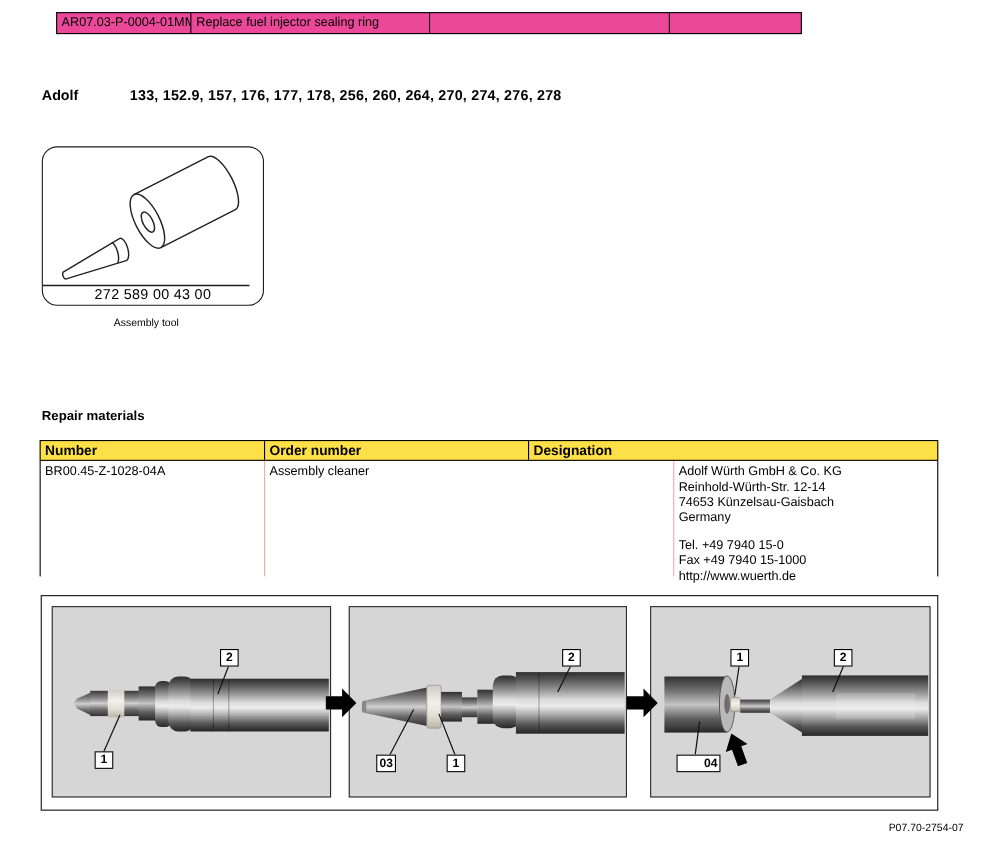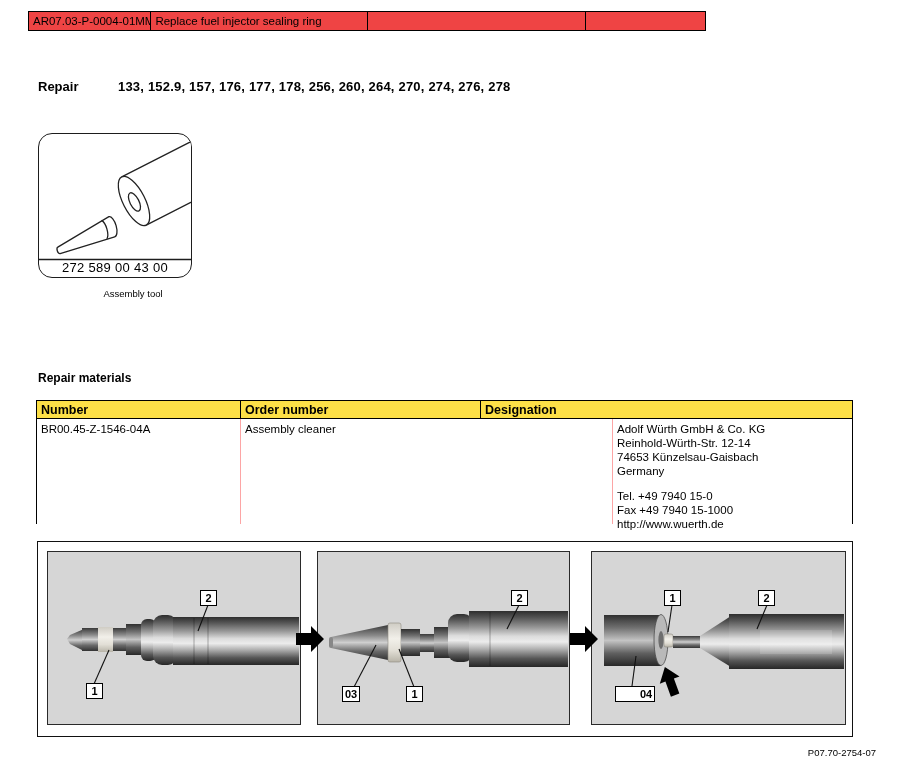--- a/index.html
+++ b/index.html
@@ -4,36 +4,36 @@
 <style>
   html,body{margin:0;padding:0;}
   body{
     width:907px;height:768px;position:relative;overflow:hidden;
     background:#ffffff;color:#000;
     font-family:"Liberation Sans", sans-serif;
   }
   .abs{position:absolute;}
   
   .hdr-table{
-    left:28px;top:11px;width:678px;height:20px;
+    left:51px;top:11px;width:678px;height:20px;
     border:1px solid #000;box-sizing:border-box;display:flex;
-    background:#ef4444;
+    background:#ec4899;
   }
   .hdr-cell{
     box-sizing:border-box;height:100%;display:flex;align-items:center;
     padding:0 4px;font-size:11.5px;white-space:nowrap;overflow:hidden;
   }
   .hdr-cell + .hdr-cell{border-left:1px solid #000;}
   .hc1{width:146px;}.hc2{width:261px;}.hc3{width:264px;}.hc4{width:144px;}
   
   .engine-label{left:38px;top:79px;font-size:13px;font-weight:bold;}
   .engine-models{left:118px;top:79px;font-size:13px;font-weight:bold;letter-spacing:0.2px;}
   
   .tool-box{
-    left:38px;top:133px;width:154px;height:145px;box-sizing:border-box;
+    left:38px;top:133px;width:202px;height:145px;box-sizing:border-box;
     border:1.4px solid #1d1d1d;border-radius:14px;background:#fff;overflow:hidden;
   }
   .tool-number{
     position:absolute;left:0;bottom:1px;width:100%;height:17px;line-height:17px;
     text-align:center;font-size:13px;letter-spacing:0.3px;
   }
   .tool-caption{
     left:38px;top:288px;width:190px;text-align:center;font-size:9.5px;
   }
   
@@ -118,21 +118,21 @@
   </defs>
 </svg>
 
 <div class="abs hdr-table">
   <div class="hdr-cell hc1">AR07.03-P-0004-01MM</div>
   <div class="hdr-cell hc2">Replace fuel injector sealing ring</div>
   <div class="hdr-cell hc3"></div>
   <div class="hdr-cell hc4"></div>
 </div>
 
-<div class="abs engine-label">Repair</div>
+<div class="abs engine-label">Adolf</div>
 <div class="abs engine-models">133, 152.9, 157, 176, 177, 178, 256, 260, 264, 270, 274, 276, 278</div>
 
 <div class="abs tool-box">
   <svg width="188" height="127" viewBox="0 0 188 127">
 
     <g stroke="#222" stroke-width="1.3" fill="#fff">
       <g transform="translate(95,67) rotate(-27)">
         <path d="M 0,-27 L 76,-27 A 10,27 0 0 1 76,27 L 0,27"></path>
         <ellipse cx="0" cy="0" rx="11" ry="27"></ellipse>
         <ellipse cx="0" cy="1" rx="4.5" ry="10"></ellipse>
@@ -150,21 +150,21 @@
 <div class="abs tool-caption">Assembly tool</div>
 
 <div class="abs rm-heading">Repair materials</div>
 <div class="abs rm-table">
   <div class="rm-head">
     <div class="rm-hcell rm-c1">Number</div>
     <div class="rm-hcell rm-c3">Order number</div>
     <div class="rm-hcell rm-c2">Designation</div>
   </div>
   <div class="rm-body">
-    <div class="rm-bcell rm-c1">BR00.45-Z-1546-04A</div>
+    <div class="rm-bcell rm-c1">BR00.45-Z-1028-04A</div>
     <div class="rm-bcell rm-c2">Assembly cleaner</div>
     <div class="rm-bcell rm-c3">
       <div class="addr-line">Adolf Würth GmbH &amp; Co. KG</div>
       <div class="addr-line">Reinhold-Würth-Str. 12-14</div>
       <div class="addr-line">74653 Künzelsau-Gaisbach</div>
       <div class="addr-line">Germany</div>
       <div class="addr-line addr-gap">Tel. +49 7940 15-0</div>
       <div class="addr-line">Fax +49 7940 15-1000</div>
       <div class="addr-line">http://www.wuerth.de</div>
     </div>

